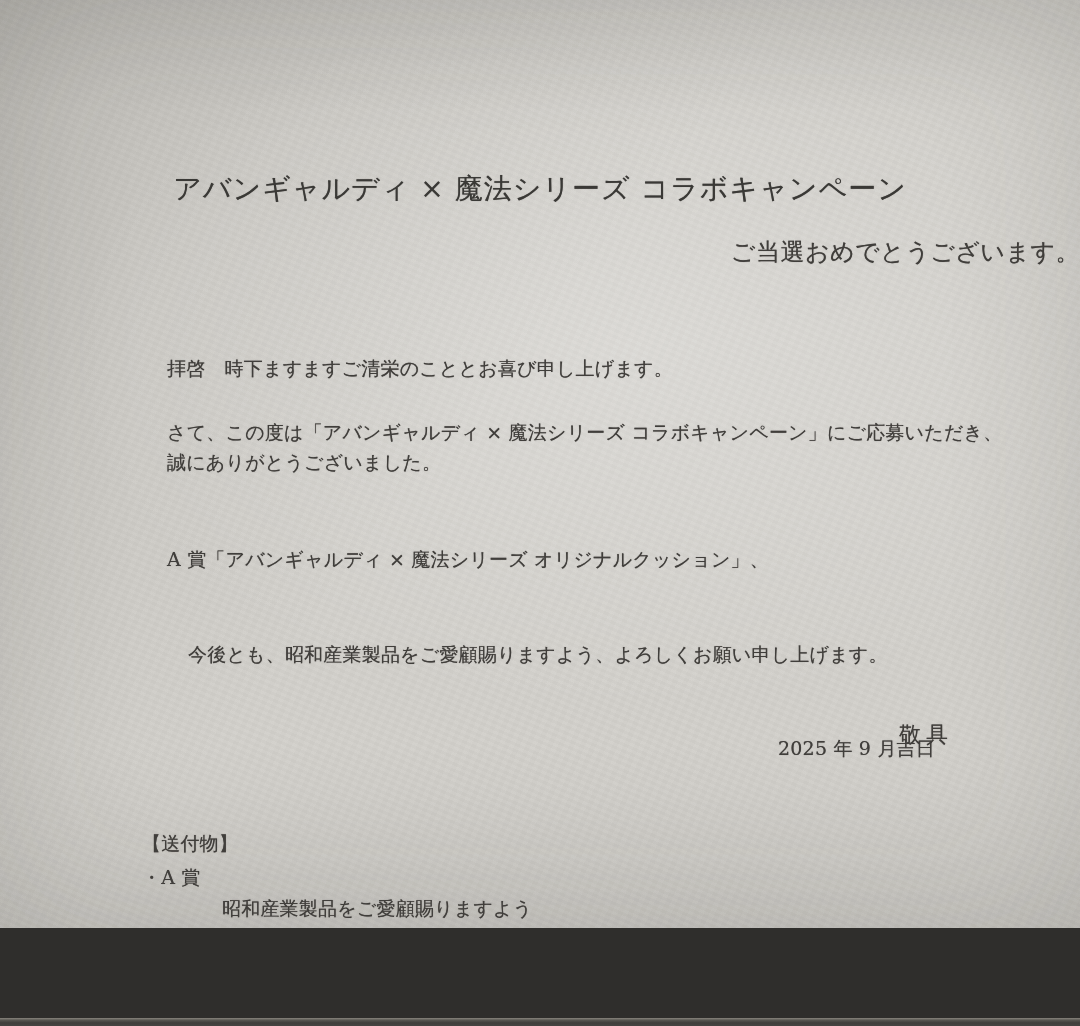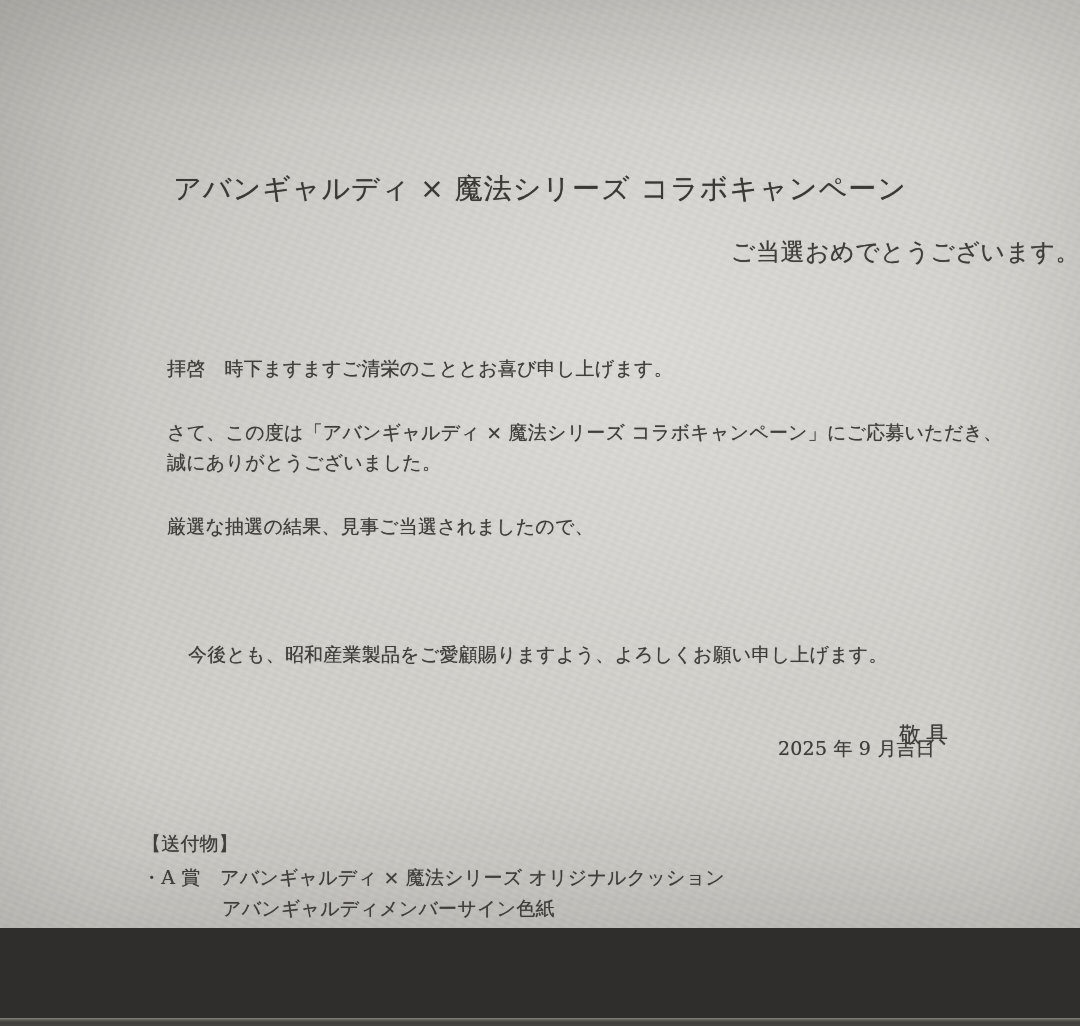--- a/index.html
+++ b/index.html
@@ -88,34 +88,33 @@
     <div class="line title">アバンギャルディ × 魔法シリーズ コラボキャンペーン</div>
 
     <div class="line subtitle">ご当選おめでとうございます。</div>
 
     <div class="line greeting">拝啓　時下ますますご清栄のこととお喜び申し上げます。</div>
 
     <div class="line p1l1">さて、この度は「アバンギャルディ × 魔法シリーズ コラボキャンペーン」にご応募いただき、</div>
 
     <div class="line p1l2">誠にありがとうございました。</div>
 
-    <div class="line p2l1">厳選な抽選の結果、見事ご当選されましたので、</div>
 
+    <div class="line p2l2">A 賞「アバンギャルディ × 魔法シリーズ オリジナルクッション」、</div>
 
 
     <div class="line p3">今後とも、昭和産業製品をご愛顧賜りますよう、よろしくお願い申し上げます。</div>
 
     <div class="line closing">敬具</div>
 
     <div class="line date">2025 年 9 月吉日</div>
 
     <div class="line enc-header">【送付物】</div>
 
     <div class="line enc1-label">・A 賞</div>
 
-    <div class="line enc1-text">アバンギャルディ × 魔法シリーズ オリジナルクッション</div>
 
-    <div class="line enc2-text">アバンギャルディメンバーサイン色紙</div>
+    <div class="line enc2-text">昭和産業製品をご愛顧賜りますよう</div>
 
   </div>
 
   <div class="table-edge"></div>
 </div>
 
 </body></html>

